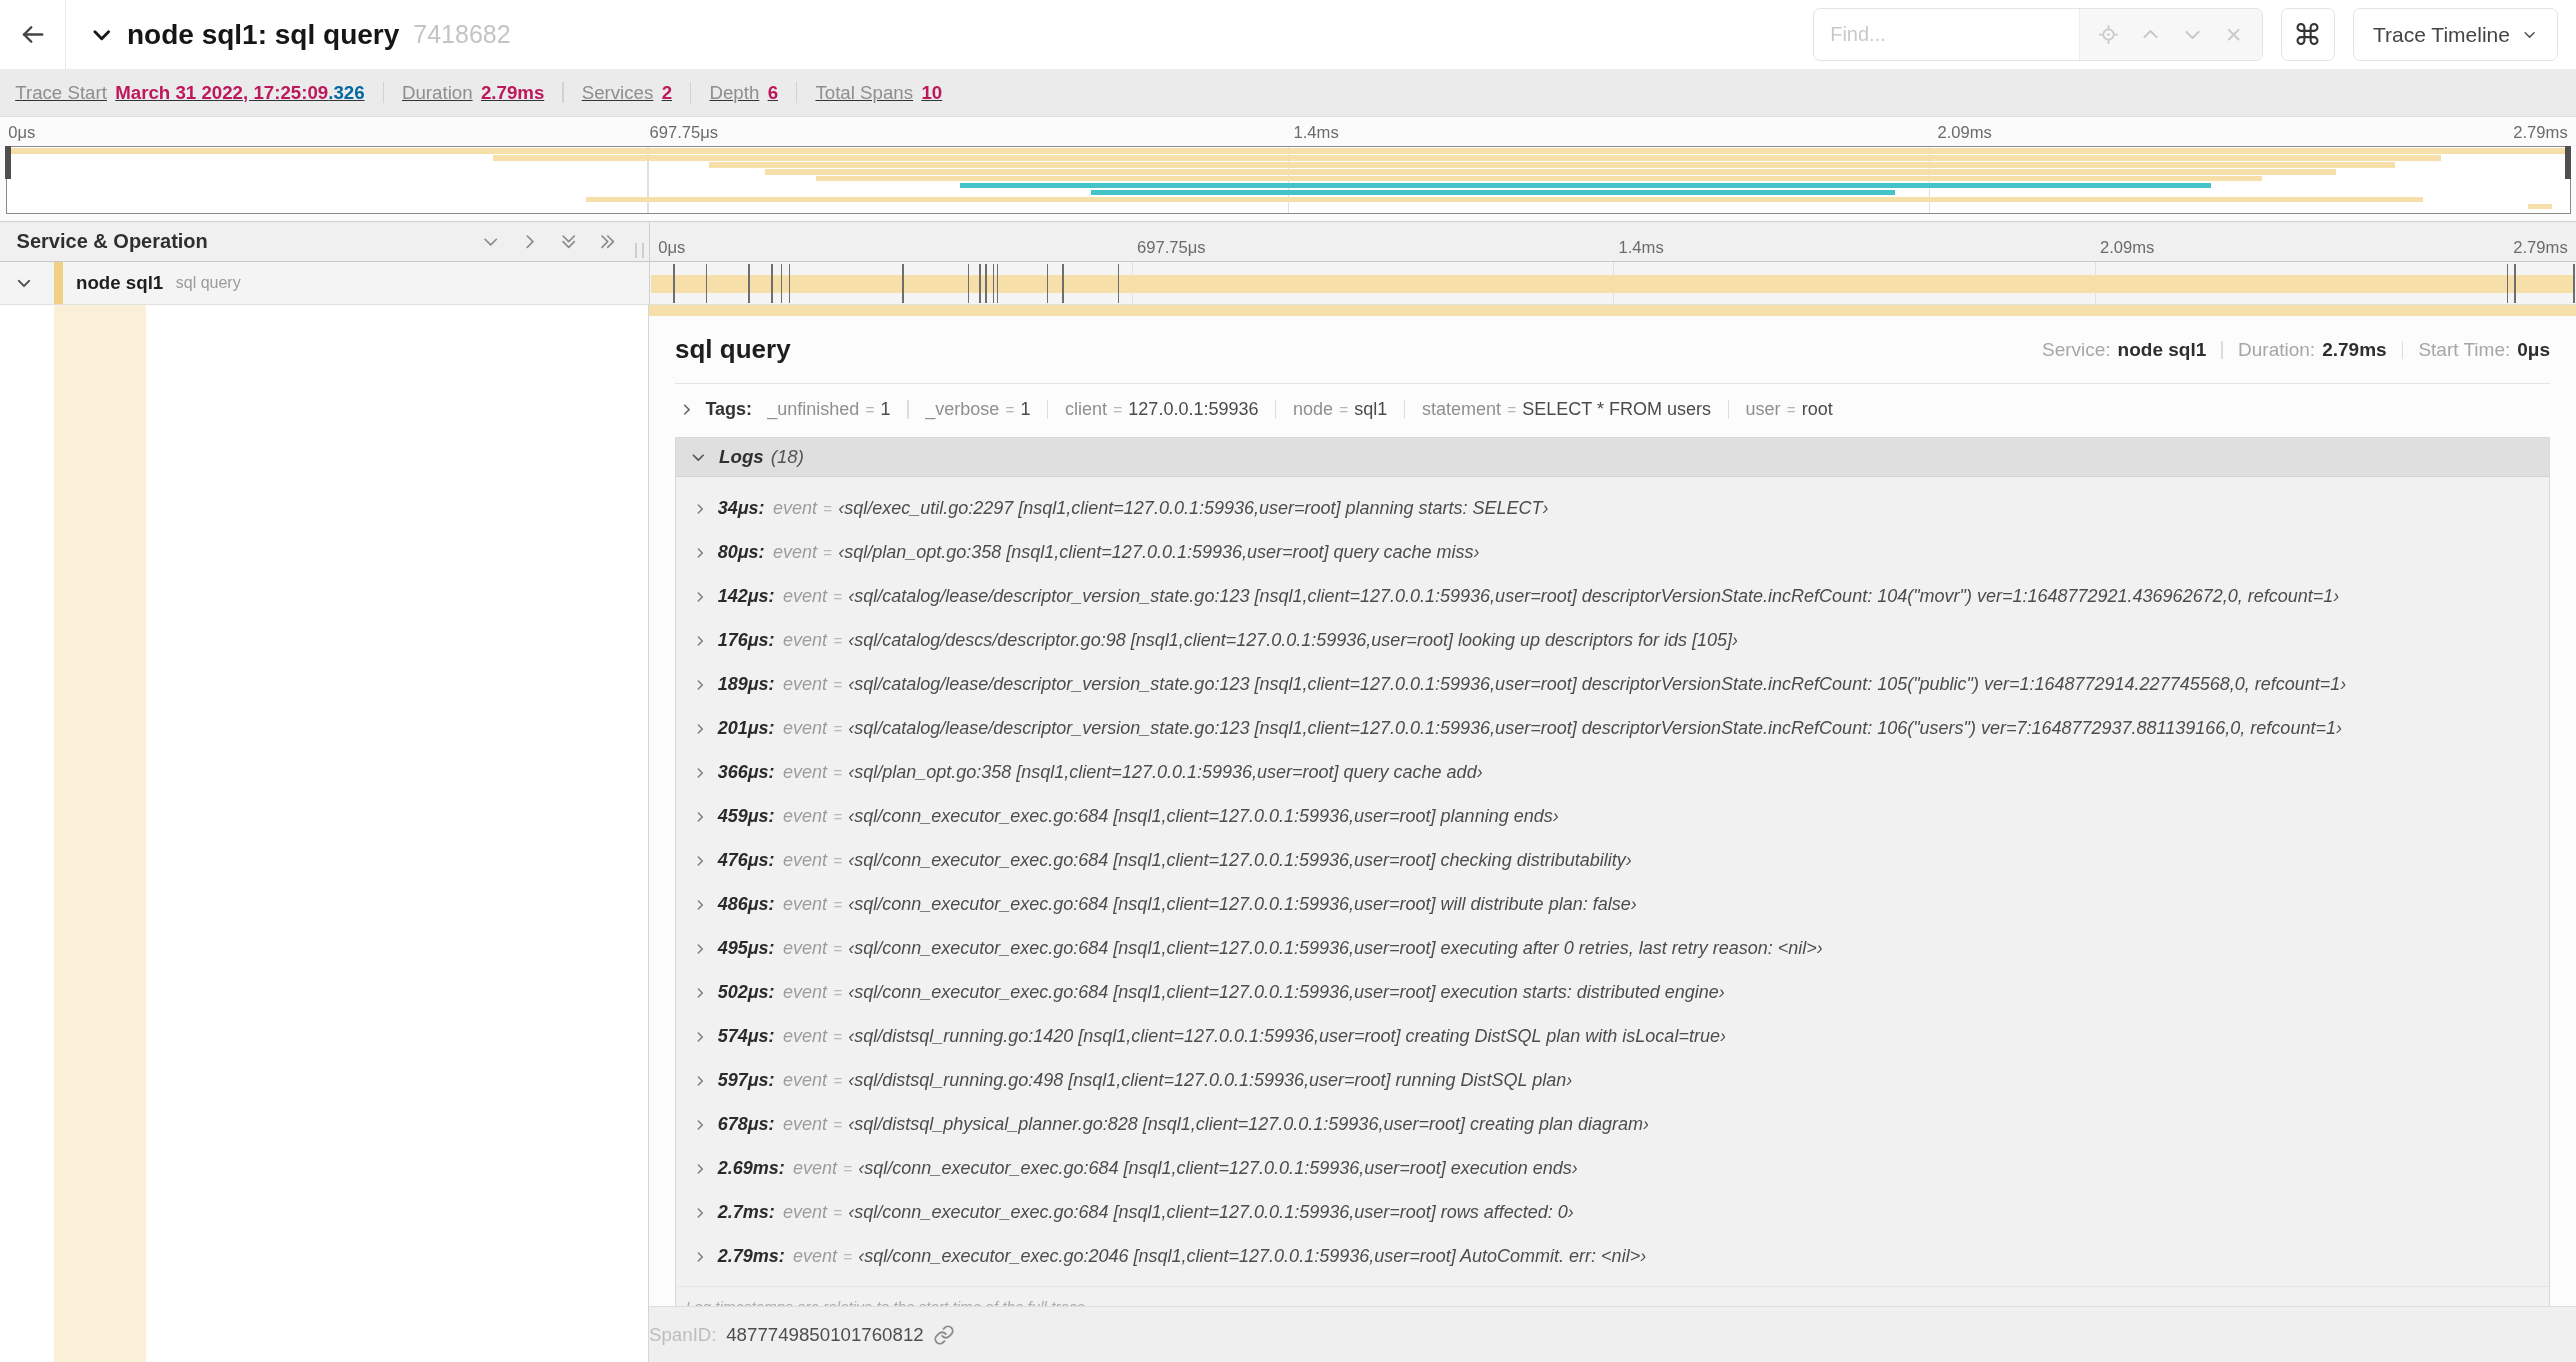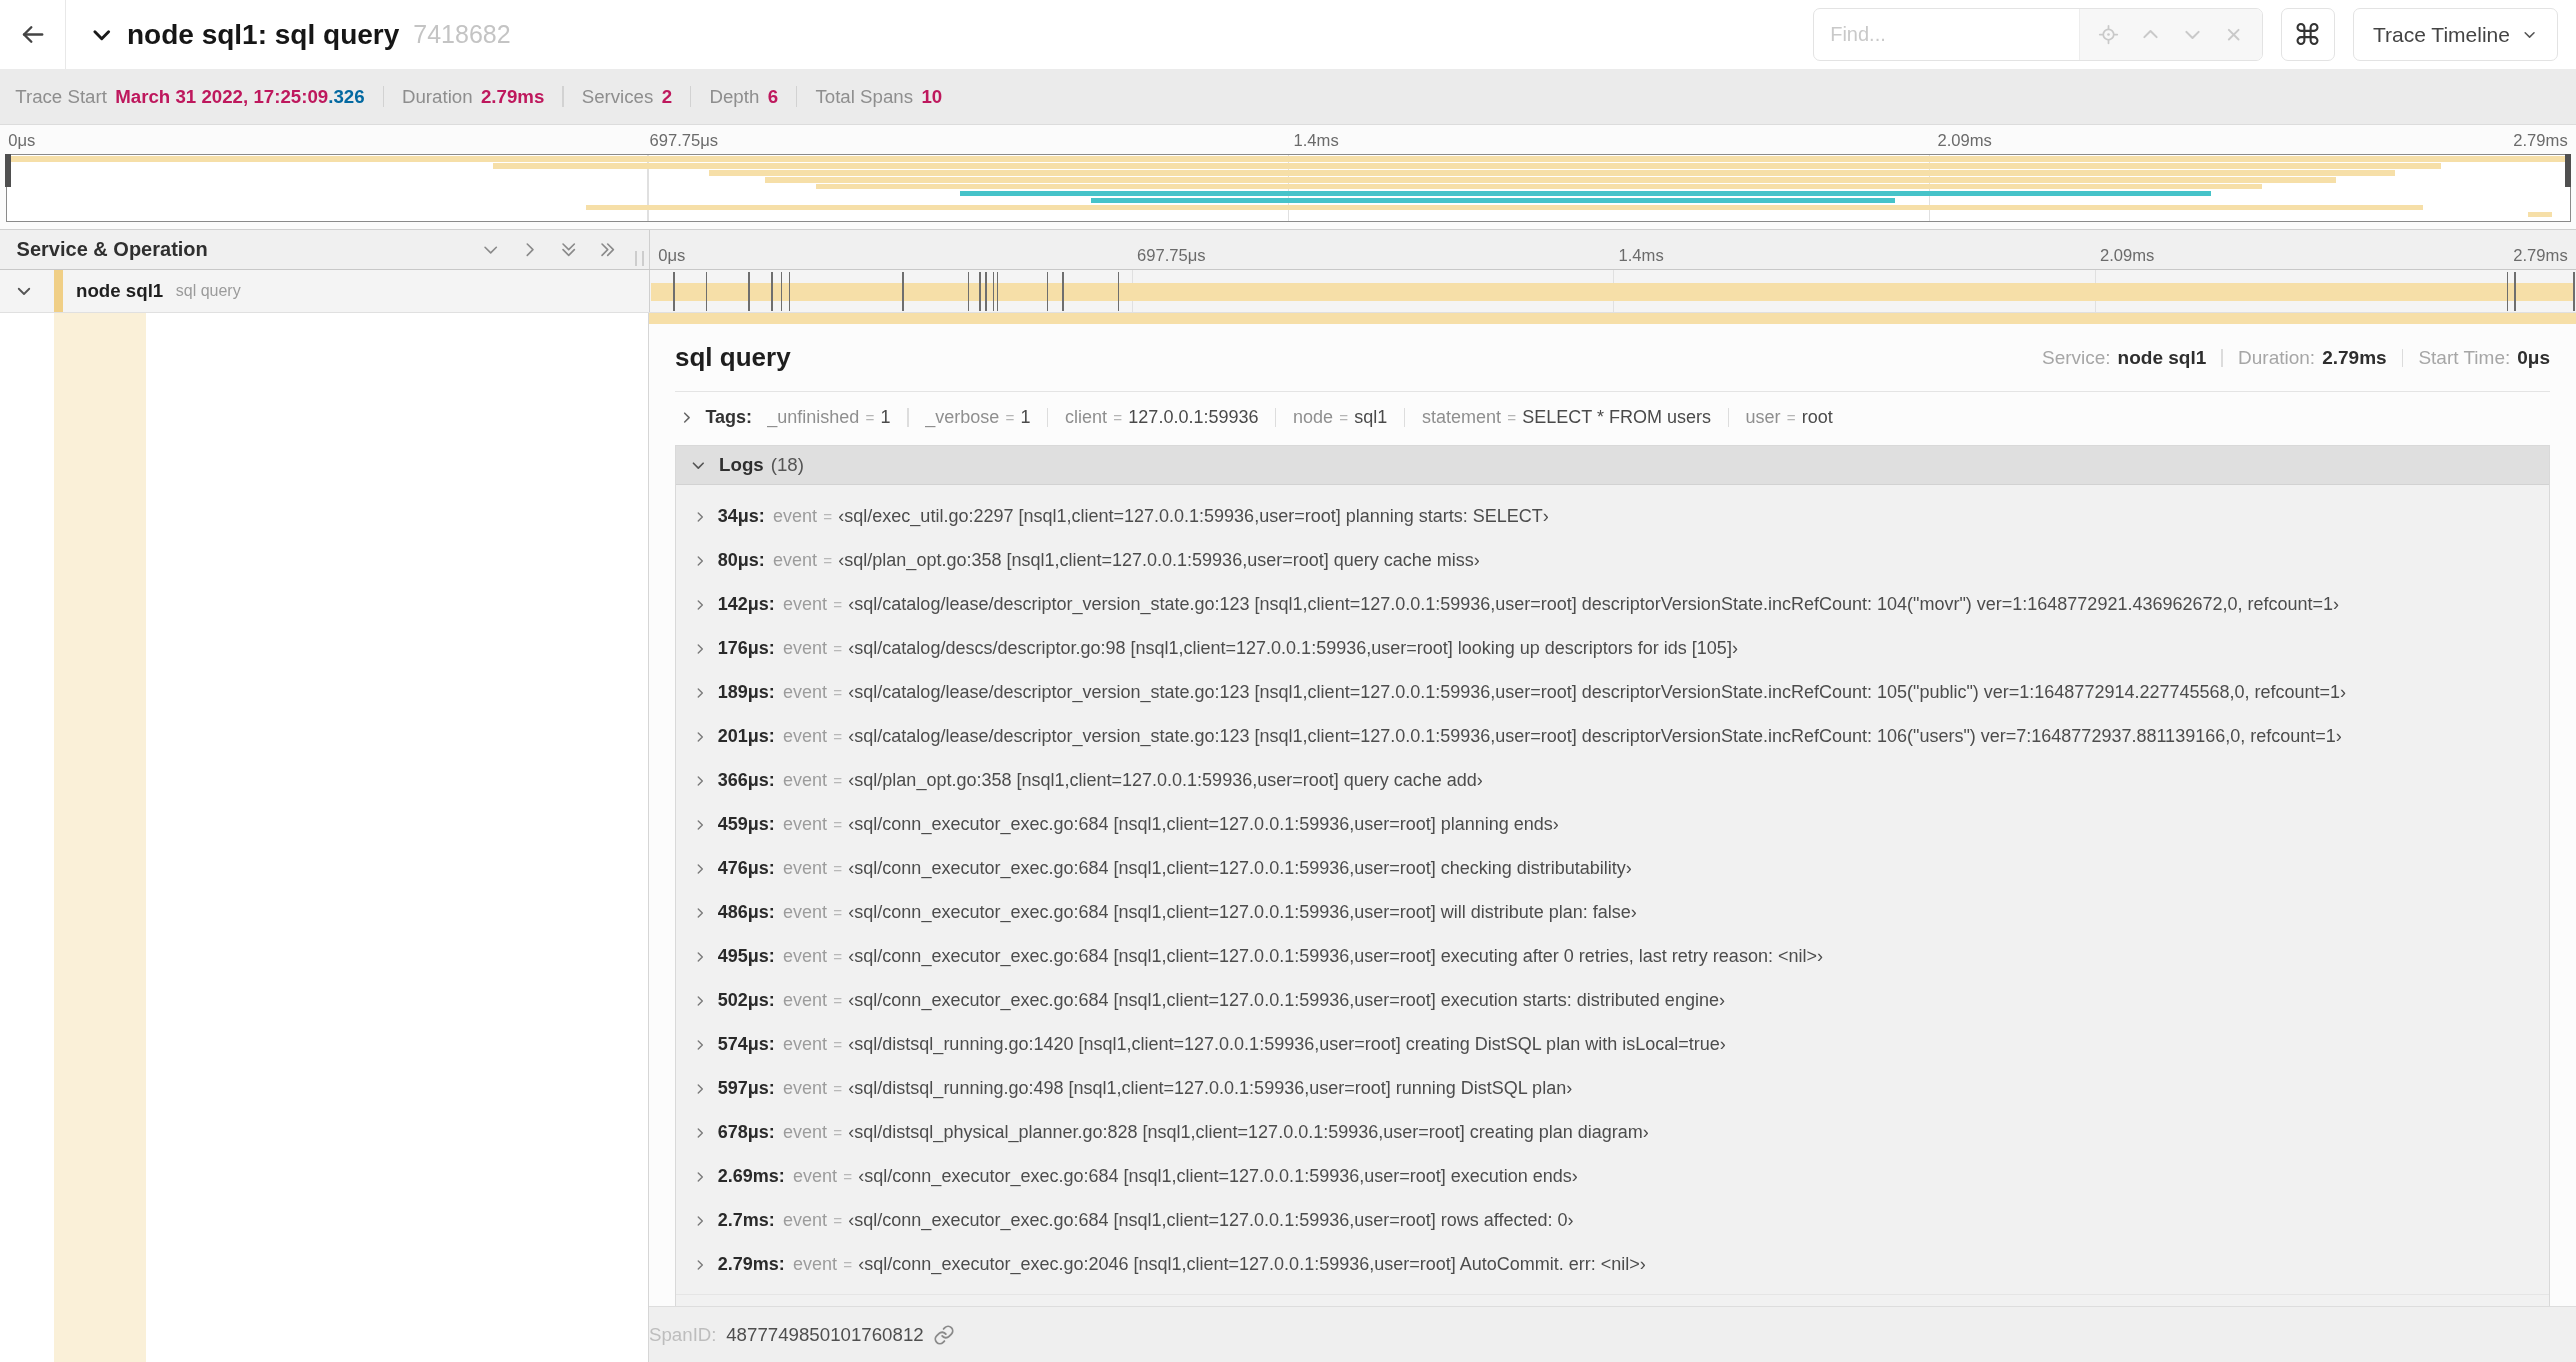--- a/index.html
+++ b/index.html
@@ -20,21 +20,21 @@
   .hdr-title { font-size:28px; font-weight:700; color:#161616; white-space:nowrap; }
   .trace-id { font-size:25px; color:#C4C4C4; font-weight:400; }
   .find-group { display:flex; align-items:stretch; height:53px; border:1.4px solid #E3E3E3; border-radius:7px; overflow:hidden; width:450px; background:#fff; flex:0 0 auto; }
   .find-input { flex:1; border:none; padding:0 16.6px; font-size:20px; color:#444; outline:none; background:transparent; min-width:0; font-family:"Liberation Sans",sans-serif; }
   .find-input::placeholder { color:#C9C9C9; }
   .find-suffix { display:flex; align-items:center; gap:21px; padding:0 18px; background:#F7F7F7; border-left:1.4px solid #EDEDED; }
   .cmd-btn { height:53px; min-width:54px; border:1.4px solid #E3E3E3; border-radius:7px; margin-left:18px; display:flex; align-items:center; justify-content:center; font-size:29px; color:#333; background:#fff; cursor:pointer; flex:0 0 auto; }
   .view-btn { height:53px; border:1.4px solid #E3E3E3; border-radius:7px; margin:0 18px; padding:0 19.4px; display:flex; align-items:center; gap:12.5px; font-size:21px; color:#444; background:#fff; cursor:pointer; white-space:nowrap; flex:0 0 auto; }
 
   
-  .sumbar { height:56px; background:#EBEBEB; border-bottom:1.4px solid #DCDCDC; display:flex; align-items:center; padding-left:15.2px; font-size:18.7px; flex:0 0 auto; }
+  .sumbar { height:48px; background:#EBEBEB; border-bottom:1.4px solid #DCDCDC; display:flex; align-items:center; padding-left:15.2px; font-size:18.7px; flex:0 0 auto;text-decoration:underline; }
   .sum-item { display:flex; align-items:center; white-space:nowrap; }
   .sum-item + .sum-item::before { content:""; width:1.4px; height:21px; background:#D2D2D2; margin:0 18px; }
   .sum-label { color:#8E8E8E; margin-right:8.3px; }
   .sum-value { color:#be185d; font-weight:700; }
   .sum-suffix { color:#0369a1; font-weight:700; }
 
   
   .mmsec { background:#FBFBFB; border-bottom:1.4px solid #CFCFCF; flex:0 0 auto; }
   .mm-ruler { height:29px; position:relative; font-size:16.6px; color:#6B6B6B; }
   .rt { position:absolute; bottom:2.8px; white-space:nowrap; }
@@ -83,21 +83,21 @@
   .meta-label { color:#A6A6A6; margin-right:7px; }
   .meta-value { color:#2E2E2E; font-weight:700; }
   .tagsrow { display:flex; align-items:center; padding:15.2px 0 12.5px 4.2px; font-size:18px; flex:0 0 auto; cursor:pointer; white-space:nowrap; overflow:hidden; }
   .tags-label { font-weight:700; color:#333; margin:0 15.2px 0 11px; }
   .tag-item { display:flex; align-items:center; }
   .tag-item + .tag-item::before { content:""; width:1.4px; height:19.4px; background:#DDDDDD; margin:0 16.6px; }
   .tag-key { color:#8F8F8F; }
   .tag-eq { color:#B5B5B5; margin:0 6.2px; font-size:15.2px; }
   .tag-val { color:#4A4A4A; }
 
-  .logsblock { border:1.4px solid #D9D9D9; background:#F1F1F1; margin-top:4.2px; flex:0 0 auto; }
+  .logsblock { border:1.4px solid #D9D9D9; background:#F1F1F1; margin-top:4.2px; flex:0 0 auto;font-style:italic; }
   .logshdr { background:#DFDFDF; height:39px; display:flex; align-items:center; padding:0 14px; font-size:18.7px; border-bottom:1.4px solid #D2D2D2; cursor:pointer; }
   .logs-label { font-weight:700; color:#2F2F2F; margin:0 7px 0 12.5px; }
   .logs-count { color:#555; }
   .logsbody { padding:9.7px 0 0 7px; }
   .logrow { height:44px; display:flex; align-items:center; padding-left:9.7px; font-size:18px; white-space:nowrap; overflow:hidden; cursor:pointer; }
   .log-time { font-weight:700; color:#2A2A2A; margin:0 8.3px 0 11px; }
   .log-field { color:#9C9C9C; margin-right:6.2px; }
   .log-eq { color:#B8B8B8; margin-right:6.2px; font-size:15.2px; }
   .log-val { color:#4C4C4C; }
   .logs-foot { font-size:15.2px; color:#ABABAB; padding:11px 0 9.7px 9.7px; border-top:1.4px solid #E5E5E5; margin-top:7px; }

